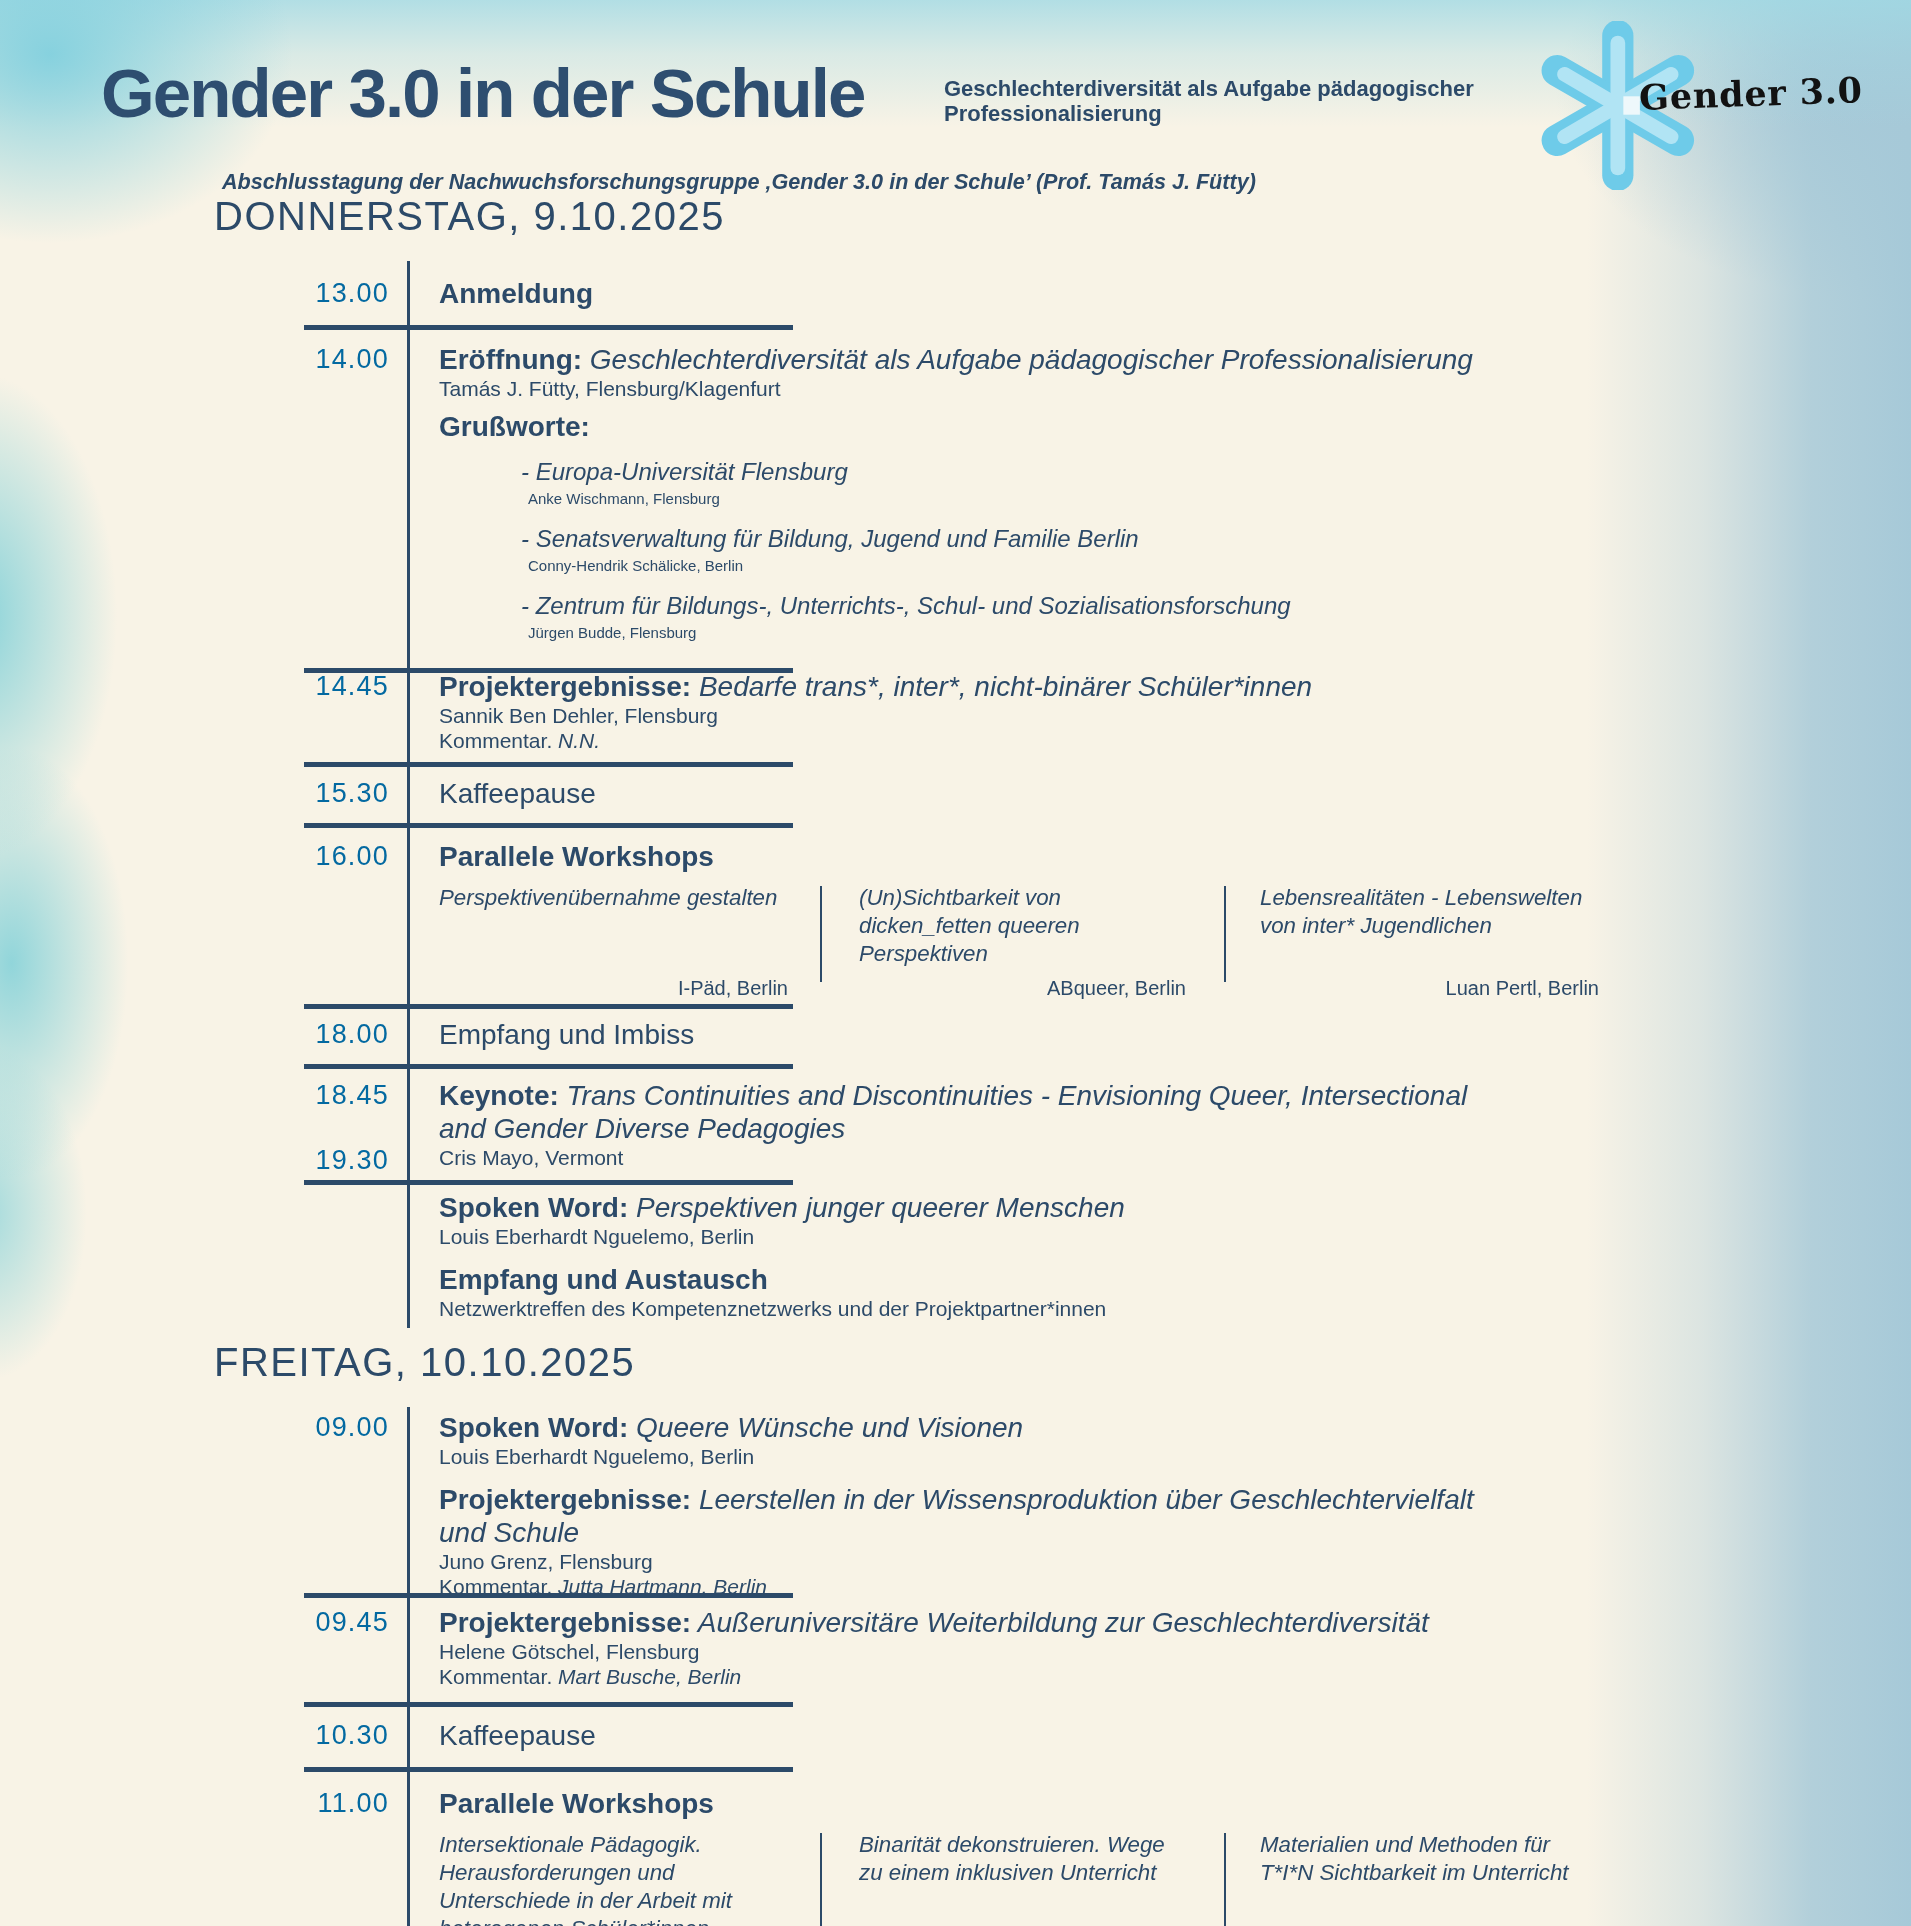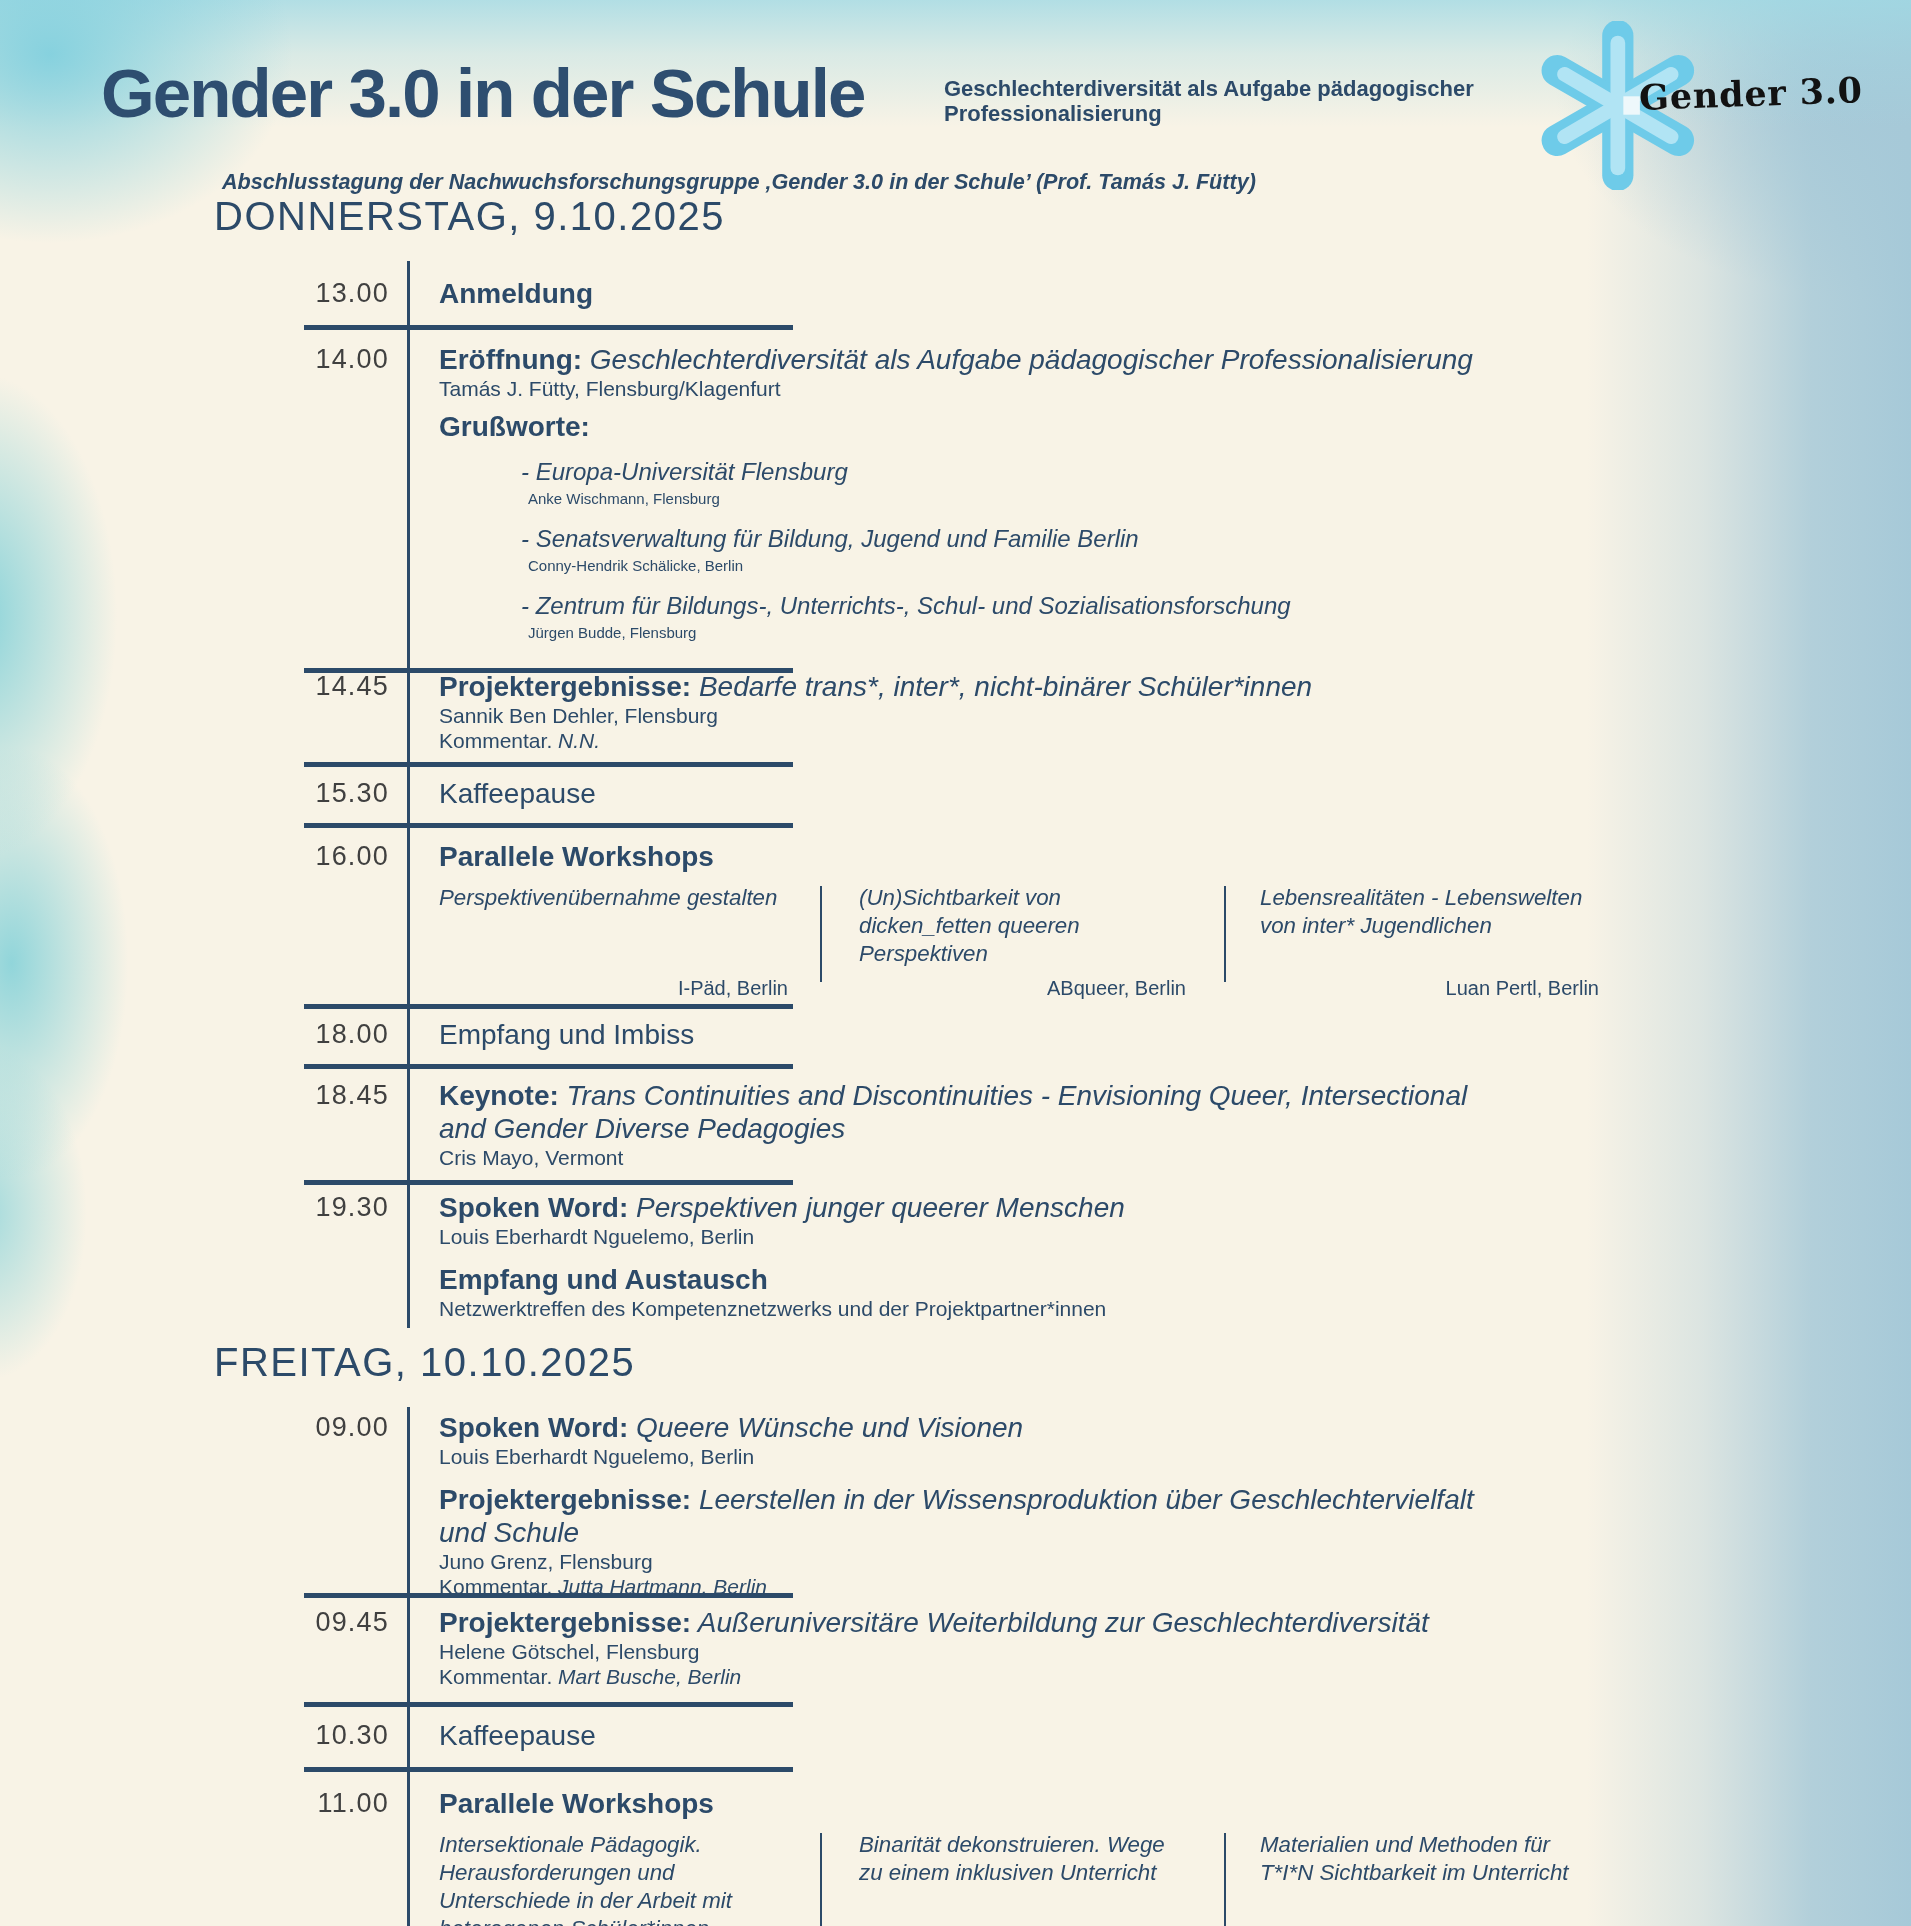--- a/index.html
+++ b/index.html
@@ -48,21 +48,21 @@
     transform:rotate(-2deg);letter-spacing:0.8px;white-space:nowrap;
   }
   .day-title{
     position:absolute;left:214px;
     font-size:40px;font-weight:400;letter-spacing:1.5px;color:#2c4a69;white-space:nowrap;
   }
   .vline{position:absolute;left:407px;width:2.7px;background:#2c4a69;}
   .sep{position:absolute;left:304px;width:489px;height:4.6px;background:#2c4a69;}
   .time{
     position:absolute;left:270px;width:119px;text-align:right;
-    font-size:27px;letter-spacing:1.2px;line-height:33px;color:#404040;
+    font-size:27px;letter-spacing:1.2px;line-height:33px;color:#0369a1;
   }
   .session-content{position:absolute;left:439px;width:1333px;}
   .h-line{font-size:28px;line-height:33px;}
   .h-line .b{font-weight:700;}
   .h-line .r{font-weight:400;}
   .h-line .i{font-style:italic;white-space:pre-line;}
   .speaker{font-size:21px;line-height:25px;}
   .speaker .i{font-style:italic;}
   .sub{font-size:28px;line-height:33px;font-weight:700;}
   .bullets{margin-left:82px;}
@@ -175,21 +175,21 @@
         <div class="time" style="top: 1018px;">18.00</div>
         <div class="session-content" style="top: 1018px;">
           <div class="h-line"><span class="r">Empfang und Imbiss</span></div>
         </div>
         <div class="time" style="top: 1079px;">18.45</div>
         <div class="session-content" style="top: 1079px;">
           <div class="h-line"><span class="b">Keynote:</span><span class="i"> Trans Continuities and Discontinuities - Envisioning Queer, Intersectional
 and Gender Diverse Pedagogies</span></div>
           <div class="speaker">Cris Mayo, Vermont</div>
         </div>
-        <div class="time" style="top: 1191px; text-align: right;">19.30</div>
+        <div class="time" style="top: 1144px; text-align: right;">19.30</div>
         <div class="session-content" style="top: 1191px;">
           <div class="h-line"><span class="b">Spoken Word:</span><span class="i"> Perspektiven junger queerer Menschen</span></div>
           <div class="speaker">Louis Eberhardt Nguelemo, Berlin</div>
           <div style="height: 14px;"></div>
           <div class="sub">Empfang und Austausch</div>
           <div class="speaker">Netzwerktreffen des Kompetenznetzwerks und der Projektpartner*innen</div>
         </div>
       </div>
       <div>
         <div class="day-title" style="top: 1340px;">FREITAG,  10.10.2025</div>

